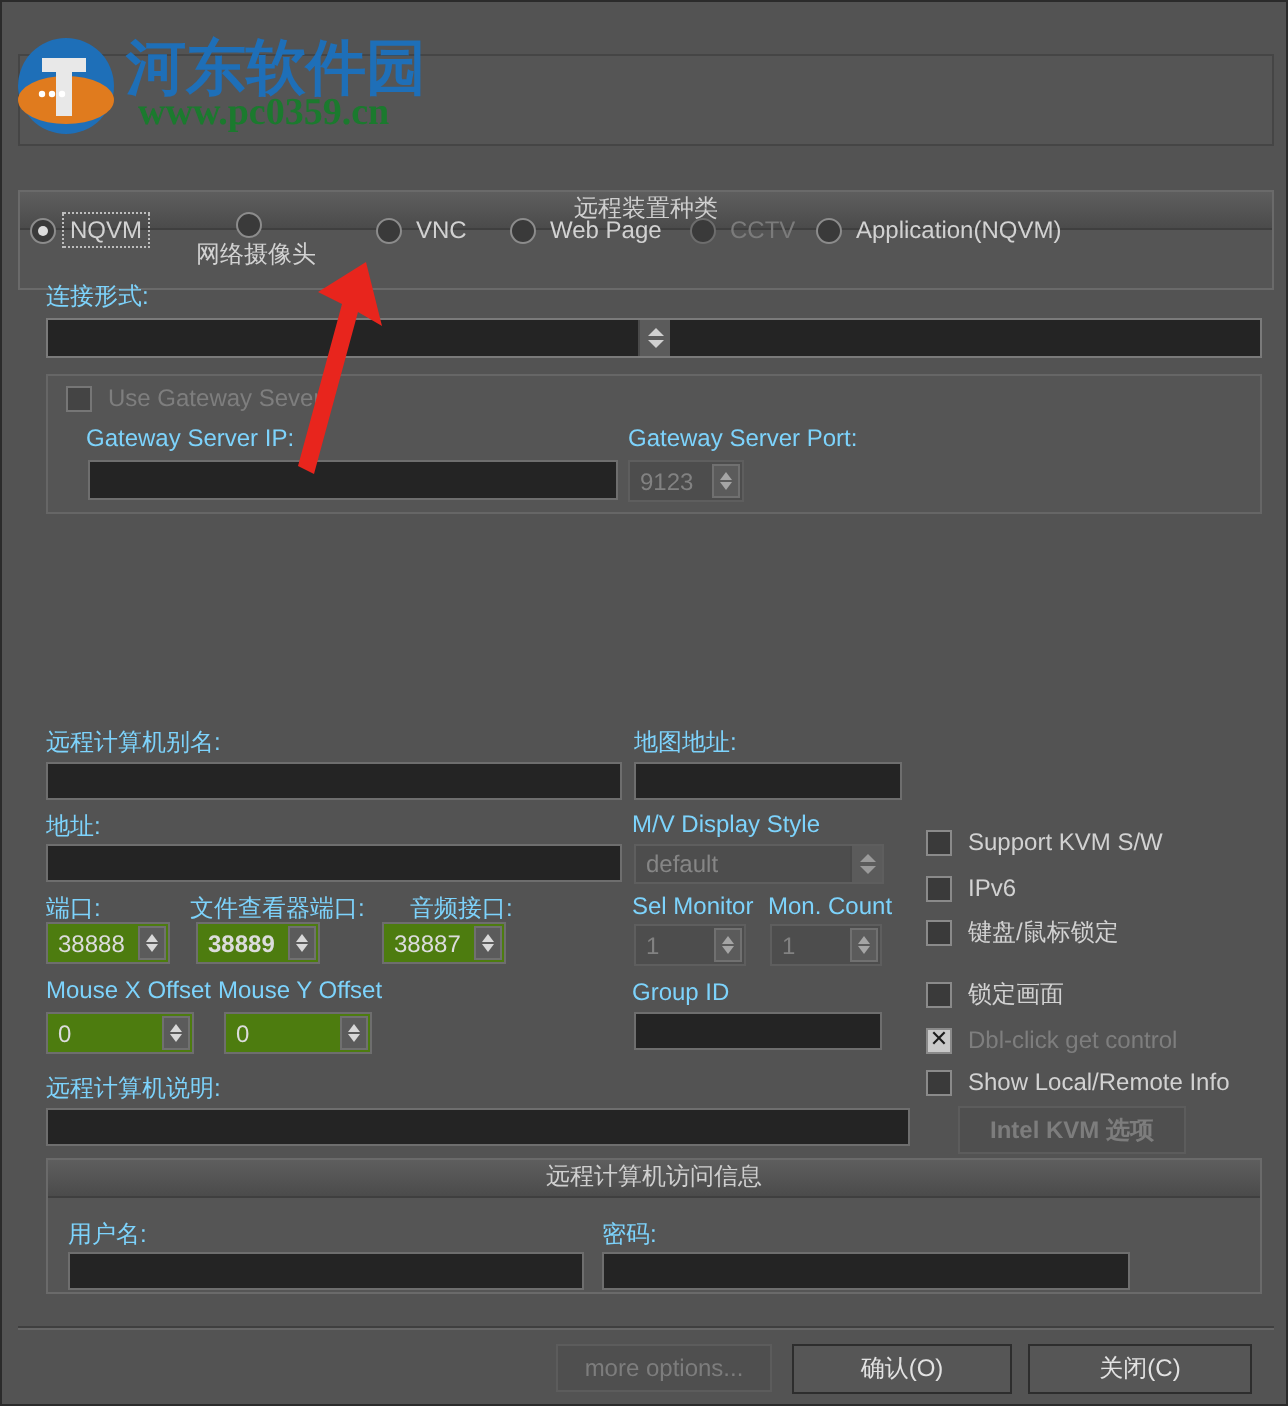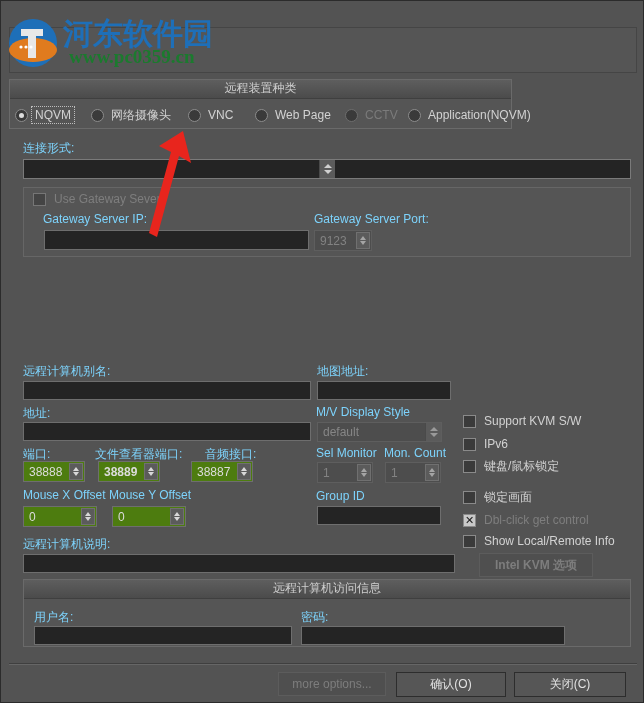--- a/index.html
+++ b/index.html
@@ -358,30 +358,30 @@
       <ellipse cx="26" cy="33" rx="24" ry="12" fill="#e07b1e"></ellipse>
       <path d="M14 12 h22 v7 h-7 v22 h-8 V19 h-7 z" fill="#e8e8e8"></path>
       <circle cx="14" cy="30" r="1.6" fill="#ffffff"></circle>
       <circle cx="19" cy="30" r="1.6" fill="#ffffff"></circle>
       <circle cx="24" cy="30" r="1.6" fill="#ffffff"></circle>
     </svg>
     <div class="wm-cn">河东软件园</div>
     <div class="wm-url">www.pc0359.cn</div>
   </div>
 
-  <div class="group" style="left:8px; top:78px; width:503px; height:50px;">
+  <div class="group" style="left:8px; top:94px; width:628px; height:50px;">
     <div class="group-header">远程装置种类</div>
   </div>
 
   <div class="radio-row">
     <div class="radio checked focus" style="left:5px;">
       <span class="dot"></span>
       <span class="rlab">NQVM</span>
     </div>
-    <div class="radio" style="left:81px;">
+    <div class="radio" style="left:81px;flex-direction:column;">
       <span class="dot"></span>
       <span class="rlab">网络摄像头</span>
     </div>
     <div class="radio" style="left:178px;">
       <span class="dot"></span>
       <span class="rlab">VNC</span>
     </div>
     <div class="radio" style="left:245px;">
       <span class="dot"></span>
       <span class="rlab">Web Page</span>

